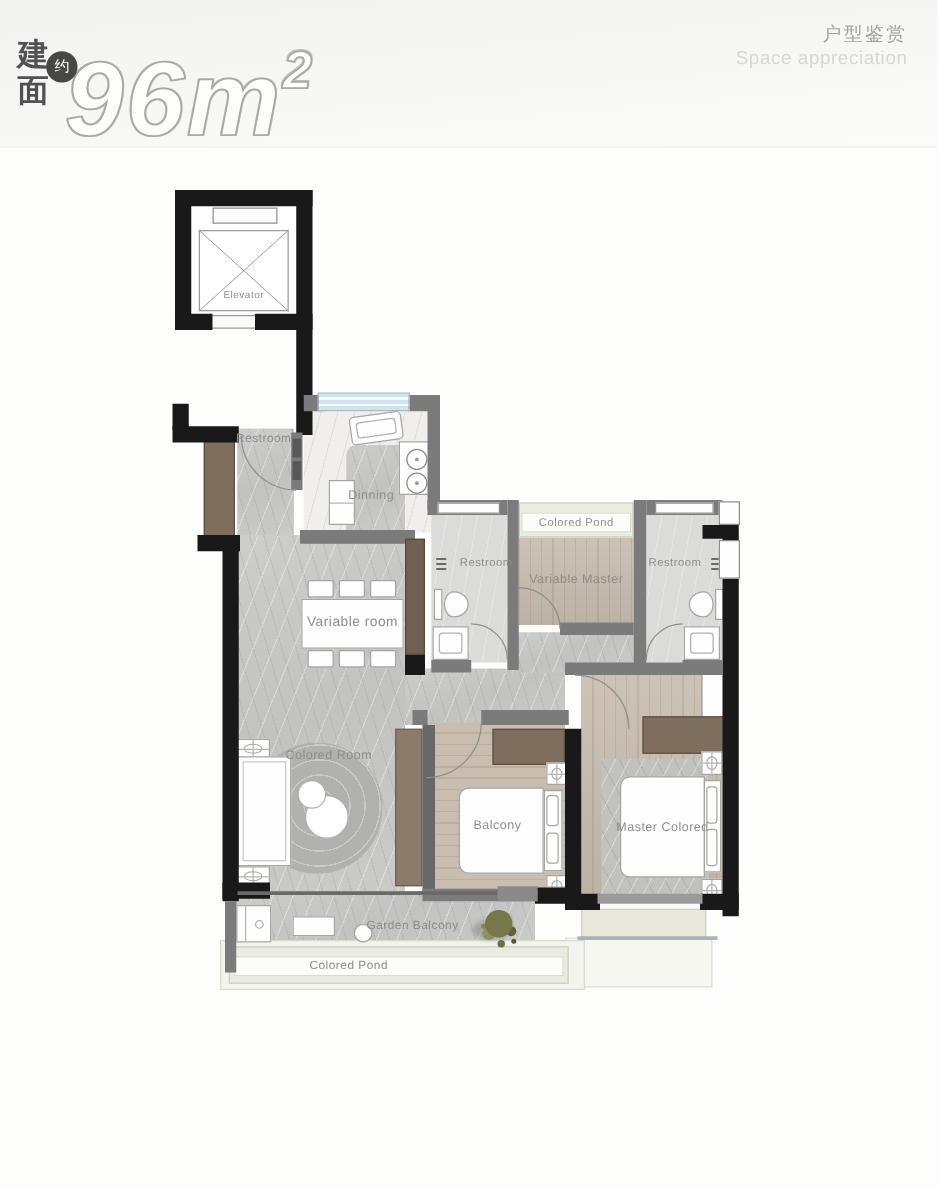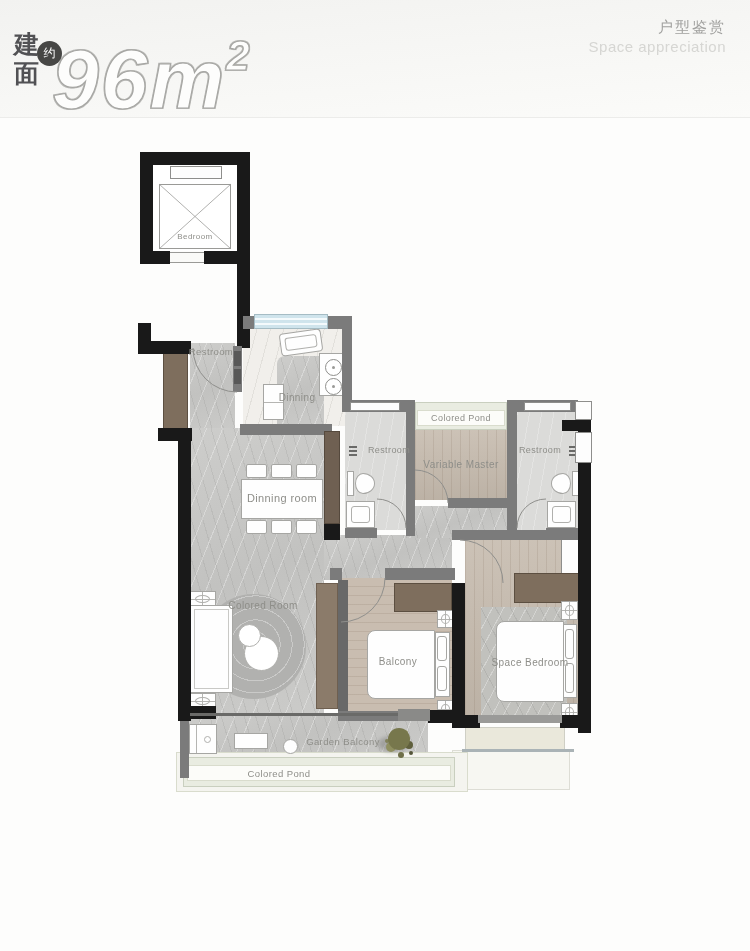--- a/index.html
+++ b/index.html
@@ -225,27 +225,27 @@
   <svg class="overlay" viewBox="0 0 750 951">
     <path d="M159 184 L231 249 M231 184 L159 249" stroke="#9c9c99" stroke-width="0.8" fill="none"></path>
     <path d="M193 348 A44 44 0 0 0 237 392" stroke="#8f8f8c" stroke-width="1" fill="none"></path>
     <path d="M377 499 A29 29 0 0 1 406 528" stroke="#8f8f8c" stroke-width="1" fill="none"></path>
     <path d="M546 499 A29 29 0 0 0 517 528" stroke="#8f8f8c" stroke-width="1" fill="none"></path>
     <path d="M448 503 A33 33 0 0 0 415 470" stroke="#8f8f8c" stroke-width="1" fill="none"></path>
     <path d="M385 578 A44 44 0 0 1 341 622" stroke="#8f8f8c" stroke-width="1" fill="none"></path>
     <path d="M460 540 A43 43 0 0 1 503 583" stroke="#8f8f8c" stroke-width="1" fill="none"></path>
   </svg>
 
-  <span class="lbl" style="left:195px;top:236px;font-size:8px;">Bedroom</span>
+  <span class="lbl" style="left:195px;top:236px;font-size:8px;">Elevator</span>
   <span class="lbl" style="left:211px;top:351px;font-size:9.5px;">Restroom</span>
   <span class="lbl" style="left:297px;top:397px;">Dinning</span>
   <span class="lbl" style="left:461px;top:418px;font-size:9px;">Colored Pond</span>
   <span class="lbl" style="left:389px;top:450px;font-size:9px;">Restroom</span>
   <span class="lbl" style="left:540px;top:450px;font-size:9px;">Restroom</span>
   <span class="lbl" style="left:461px;top:464px;">Variable Master</span>
-  <span class="lbl" style="left:282px;top:498px;font-size:11px;">Dinning room</span>
+  <span class="lbl" style="left:282px;top:498px;font-size:11px;">Variable room</span>
   <span class="lbl" style="left:263px;top:605px;">Colored Room</span>
   <span class="lbl" style="left:398px;top:661px;">Balcony</span>
-  <span class="lbl" style="left:530px;top:662px;">Space Bedroom</span>
-  <span class="lbl" style="left:343px;top:741px;font-size:9.5px;">Garden Balcony</span>
+  <span class="lbl" style="left:530px;top:662px;">Master Colored</span>
+  <span class="lbl" style="left:330px;top:741px;font-size:9.5px;">Garden Balcony</span>
   <span class="lbl" style="left:279px;top:773px;font-size:9.5px;">Colored Pond</span>
 
 </div>
 
 </body></html>

